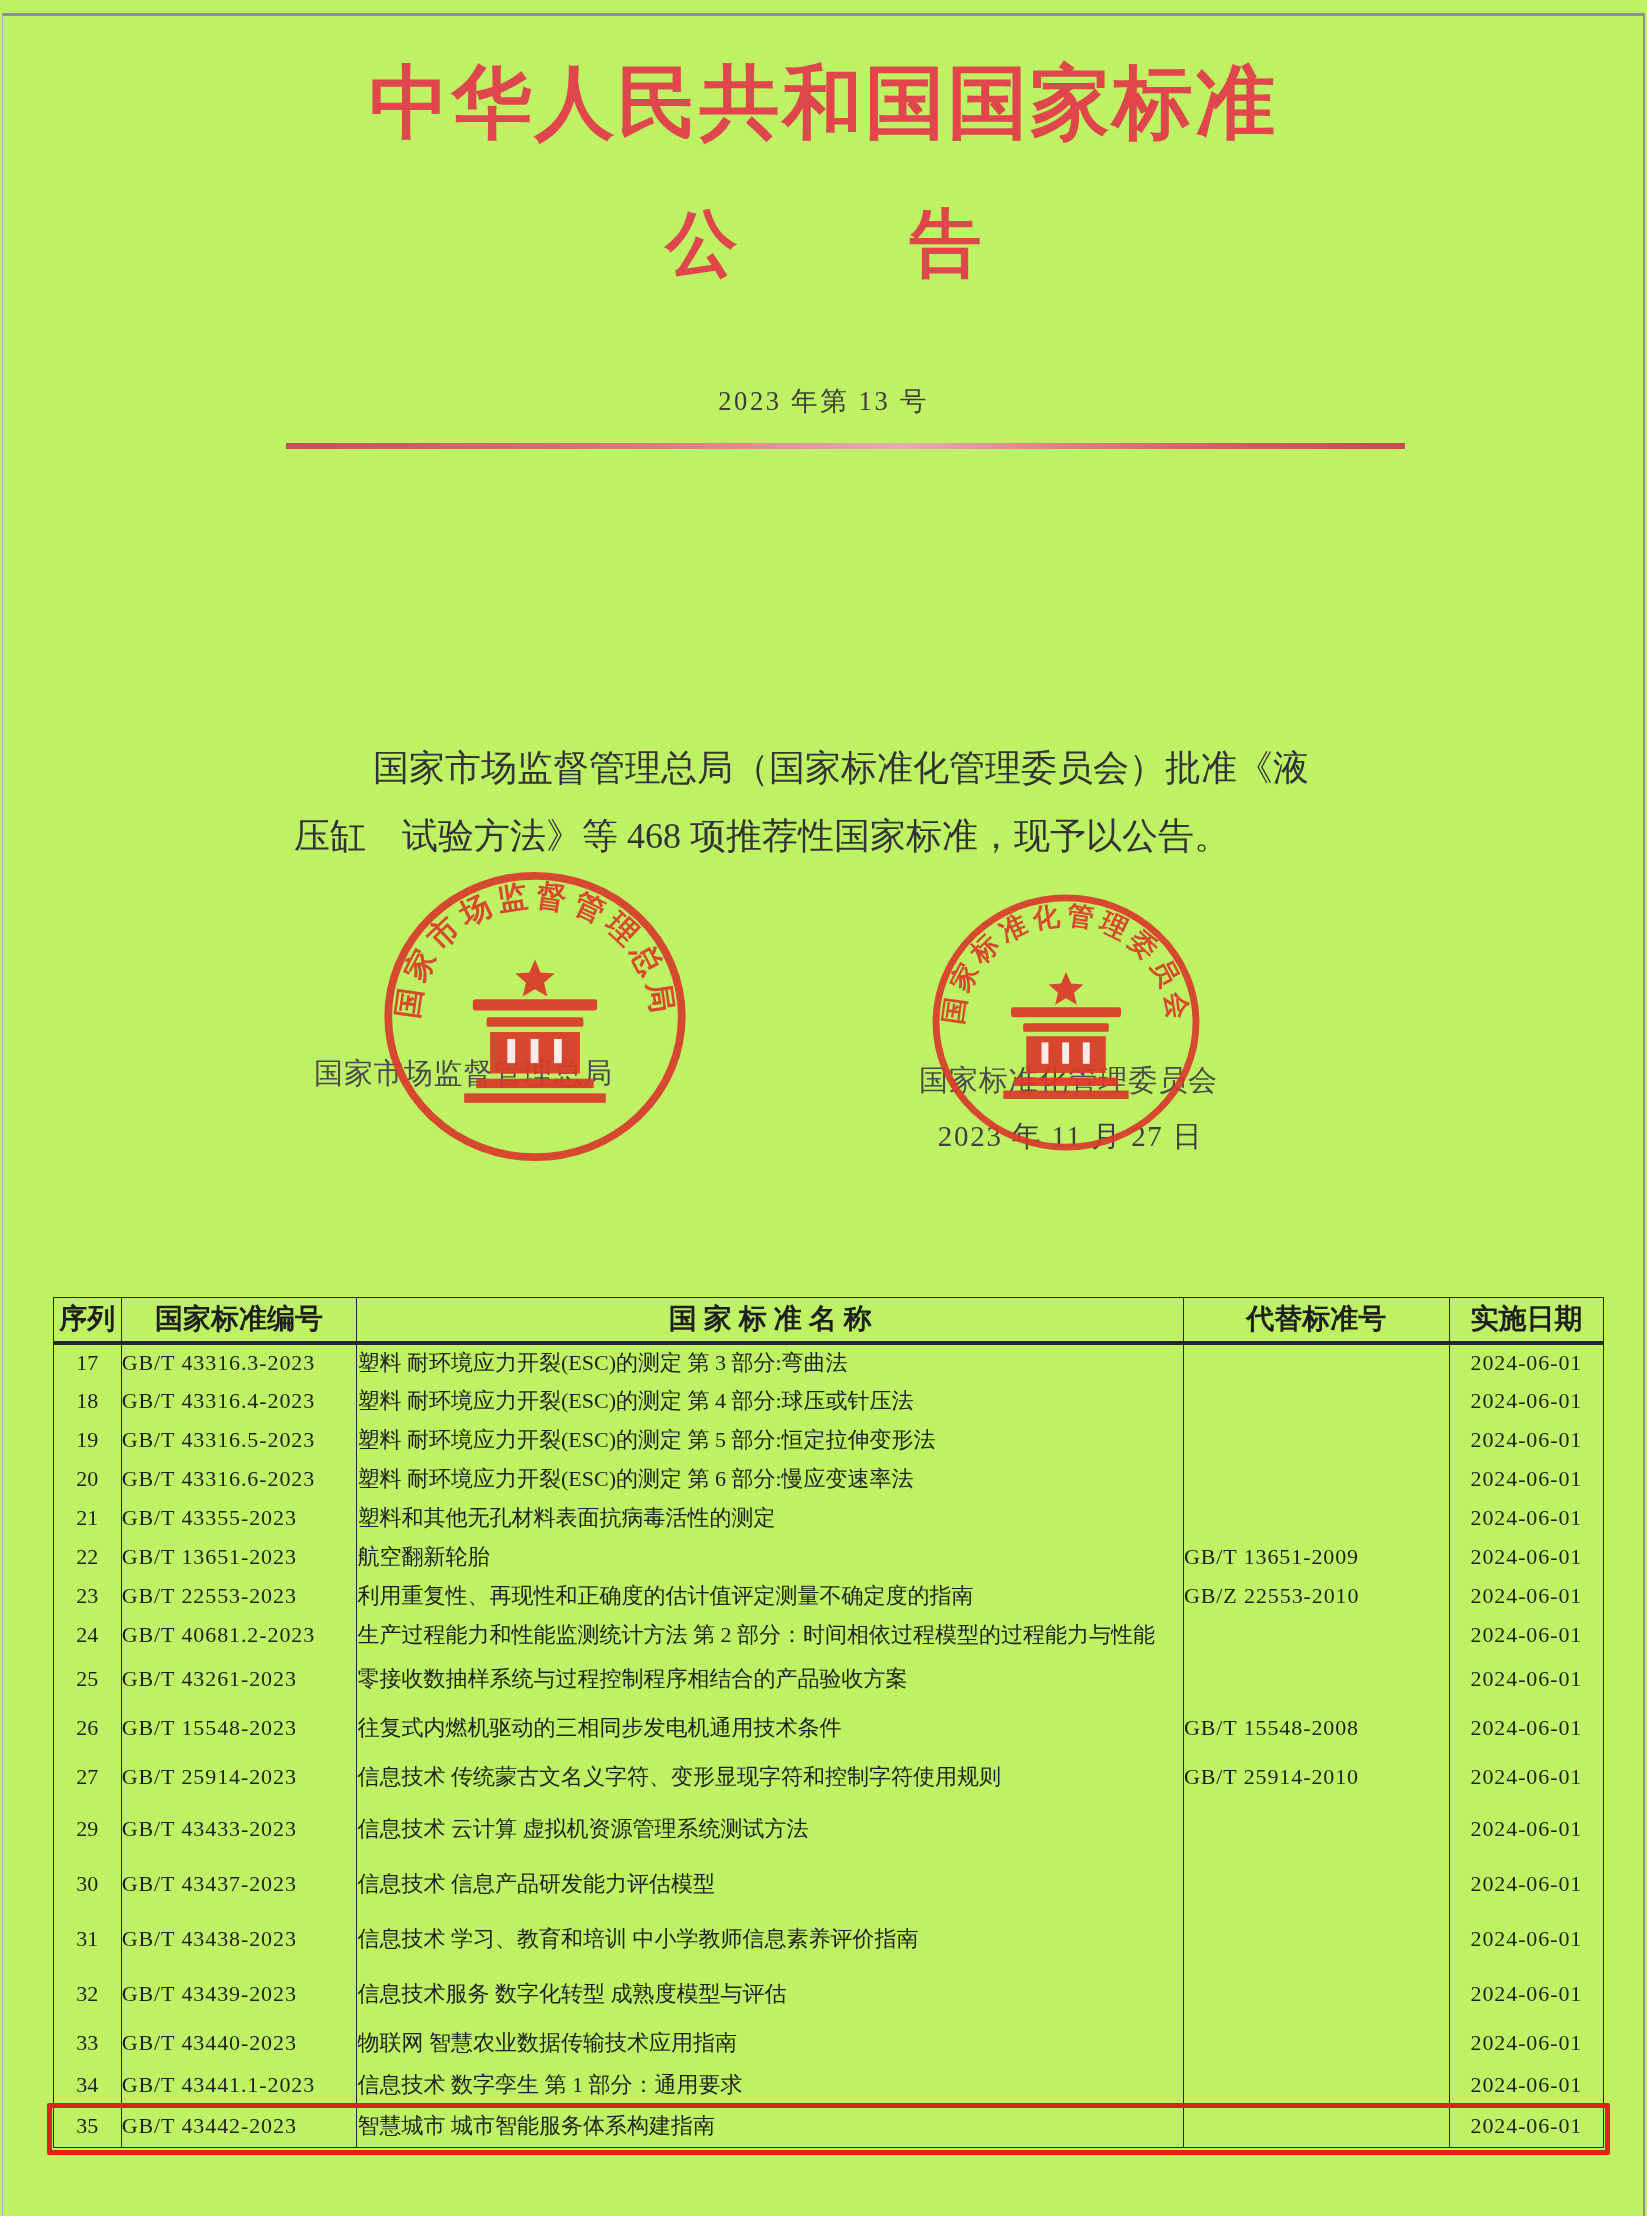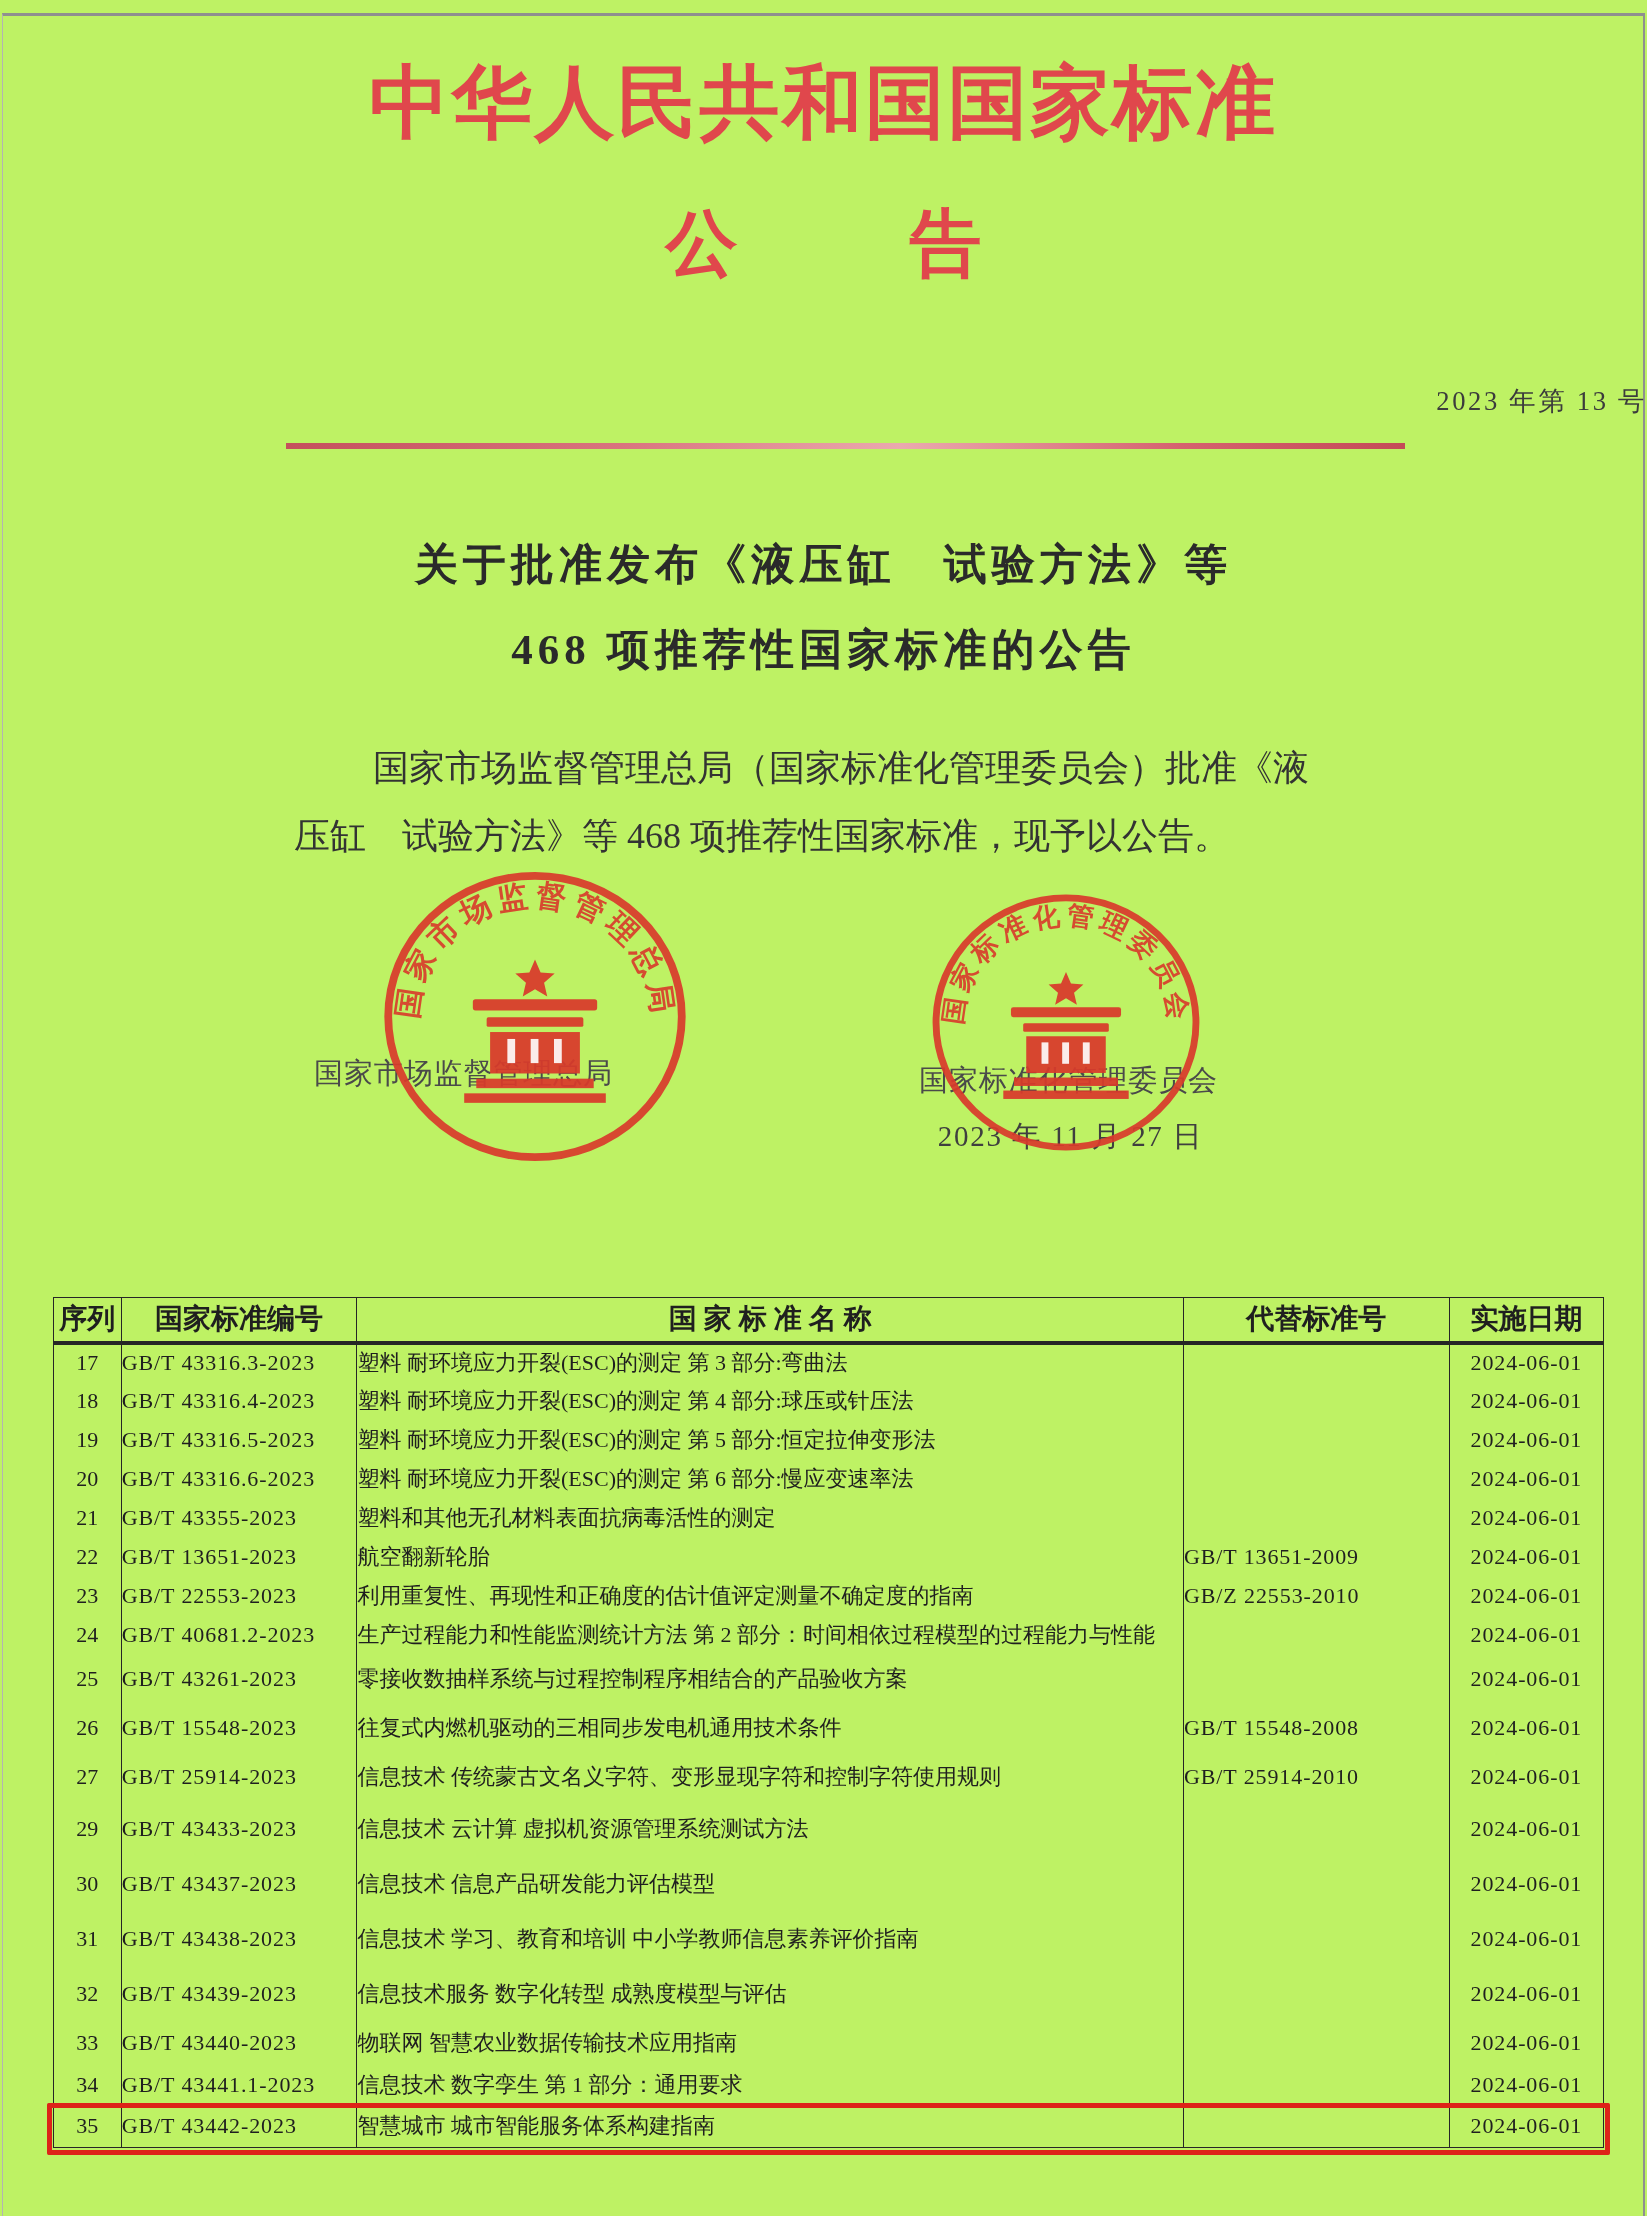--- a/index.html
+++ b/index.html
@@ -39,21 +39,21 @@
     font-size: 72px;
     font-weight: 700;
     color: #e0474c;
     letter-spacing: 50px;
     text-indent: 50px;
     white-space: nowrap;
   }
   .issue-number {
     position: absolute;
     top: 383px; left: 0; width: 100%;
-    text-align: right;
+    text-align: center;
     font-size: 26.6px;
     letter-spacing: 2.6px;
     color: #3c3c3c;
   }
   .divider-rule {
     position: absolute;
     top: 443px; left: 286px;
     width: 1119px; height: 6px;
     background: linear-gradient(90deg, #c4505c 0%, #d9747e 30%, #eaa9ae 55%, #d5626e 80%, #c44b57 100%);
   }
@@ -155,24 +155,20 @@
 <body>
 
 <div class="page">
   <div class="frame"></div>
 
   <div class="doc-title">中华人民共和国国家标准</div>
   <div class="doc-subtitle">公　告</div>
   <div class="issue-number">2023 年第 13 号</div>
   <div class="divider-rule"></div>
 
-  <div class="notice-heading">
-    <div>关于批准发布《液压缸　试验方法》等</div>
-    <div>468 项推荐性国家标准的公告</div>
-  </div>
 
   <div class="notice-body">
     <div class="indent">国家市场监督管理总局（国家标准化管理委员会）批准《液</div>
     <div>压缸　试验方法》等 468 项推荐性国家标准，现予以公告。</div>
   </div>
 
   <div class="seals-area">
     <div class="seal-caption left">国家市场监督管理总局</div>
     <div class="seal-caption right">国家标准化管理委员会</div>
     <div class="seal-date">2023 年 11 月 27 日</div>

